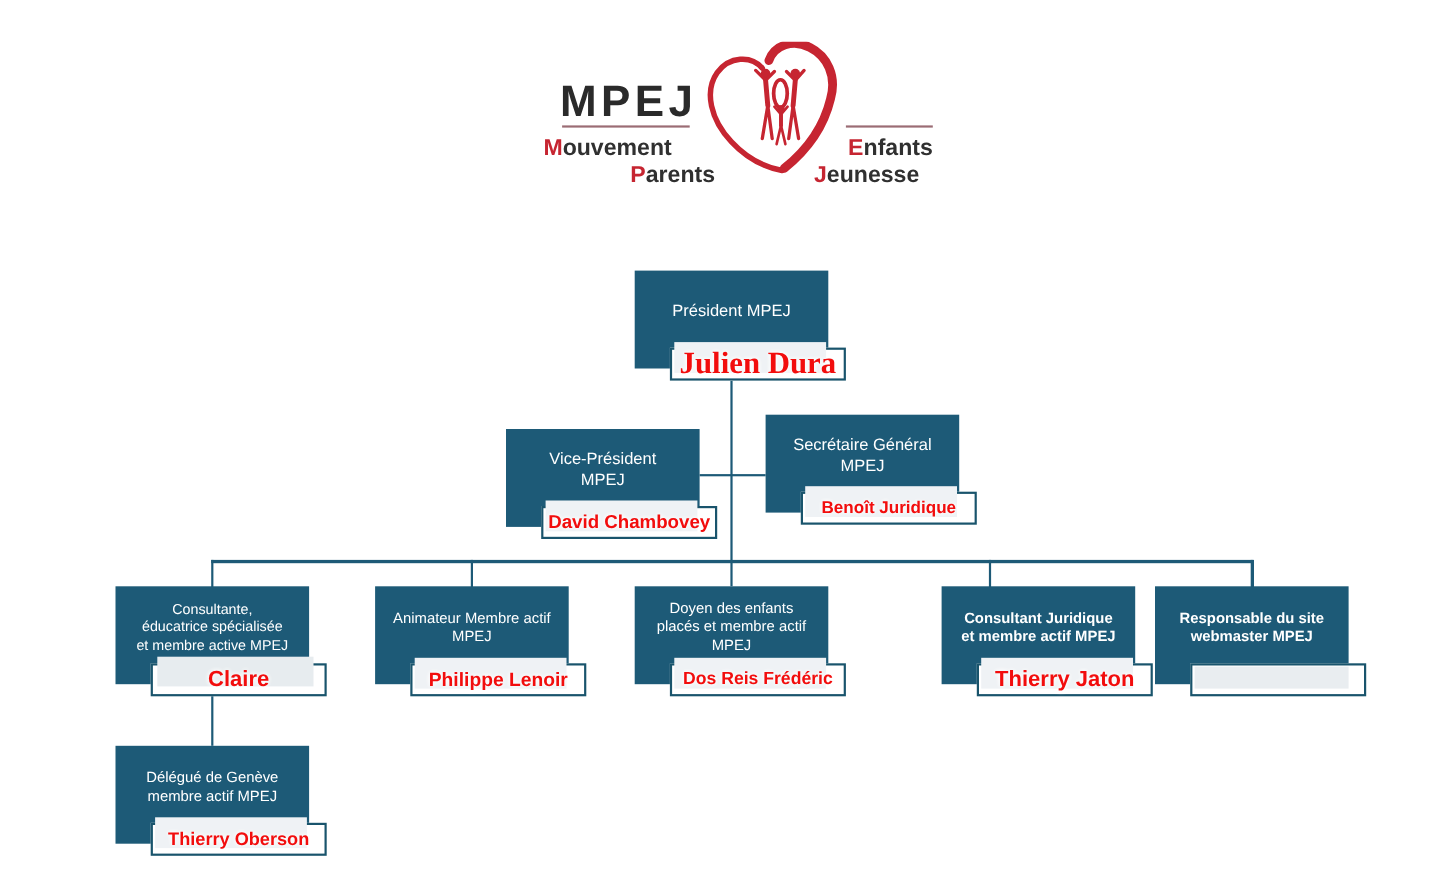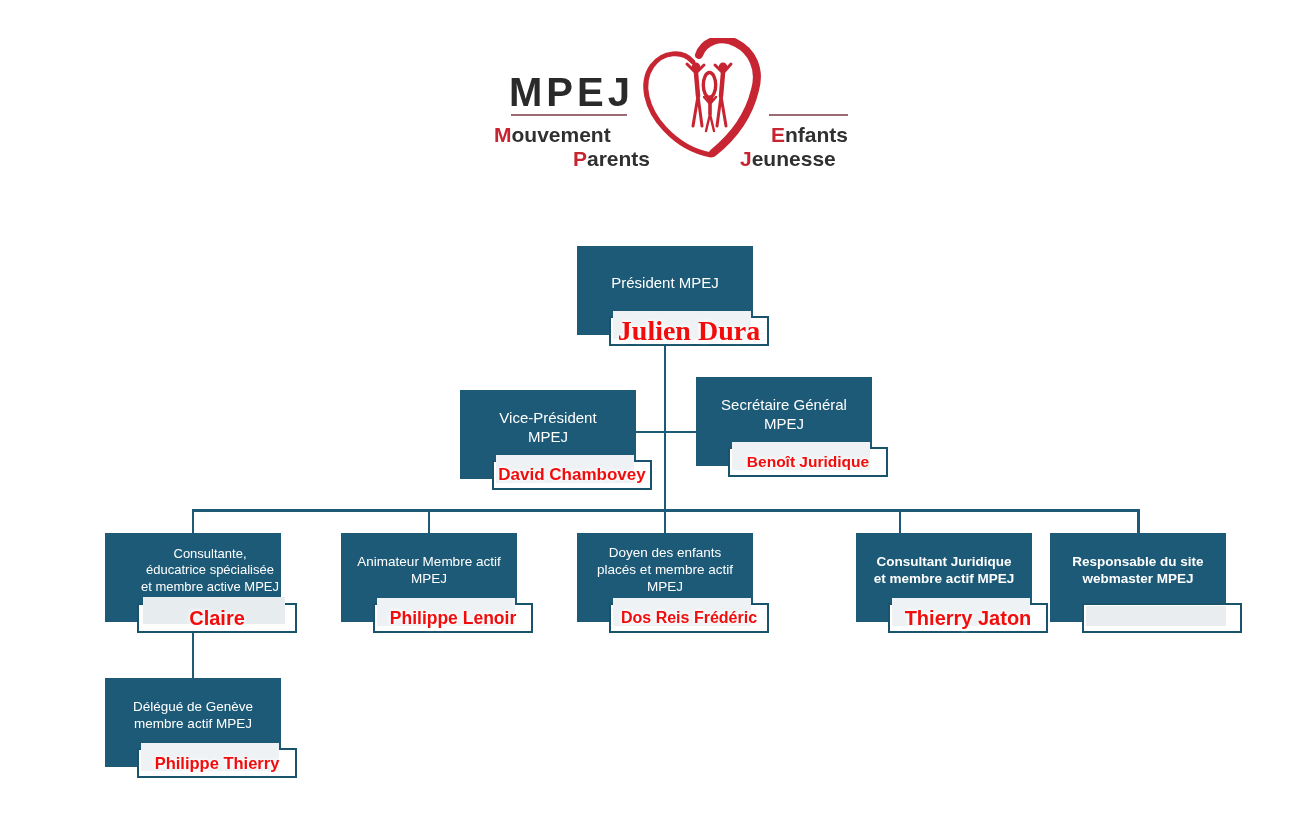--- a/index.html
+++ b/index.html
@@ -49,21 +49,21 @@
   .n-sg{left:696px;top:377px;}
   .n-consultante{left:105px;top:533px;}
   .n-animateur{left:341px;top:533px;}
   .n-doyen{left:577px;top:533px;}
   .n-juridique{left:812px;top:533px;margin-left:44px;}
   .n-webmaster{left:1050px;top:533px;}
   .n-delegue{left:105px;top:678px;}
 
   
   .n-president .ntitle,.n-vp .ntitle,.n-sg .ntitle{font-size:15px;}
-  .n-consultante .ntitle{font-size:13px;margin-left:17px;}
+  .n-consultante .ntitle{font-size:13px;}
   .n-animateur .ntitle,.n-doyen .ntitle,.n-delegue .ntitle{font-size:13.5px;}
   .n-juridique .ntitle,.n-webmaster .ntitle{font-size:13.5px;font-weight:bold;}
   .n-president .pname{font-size:28px;font-family:Liberation Serif, serif;}
   .n-vp .pname{font-size:17px;}
   .n-sg .pname{font-size:15.5px;}
   .n-consultante .pname{font-size:20px;}
   .n-animateur .pname{font-size:17.5px;}
   .n-doyen .pname{font-size:16px;}
   .n-juridique .pname{font-size:20px;}
   .n-delegue .pname{font-size:16.5px;}
@@ -204,15 +204,15 @@
   </div>
 </div>
 
 <div class="node n-delegue">
   <div class="nbox">
     <div class="ntitle">Délégué de Genève
 membre actif MPEJ</div>
   </div>
   <div class="plate">
     <div class="hl"></div>
-    <div class="pname">Philippe Thierry</div>
+    <div class="pname">Thierry Oberson</div>
   </div>
 </div>
 
 </body></html>

